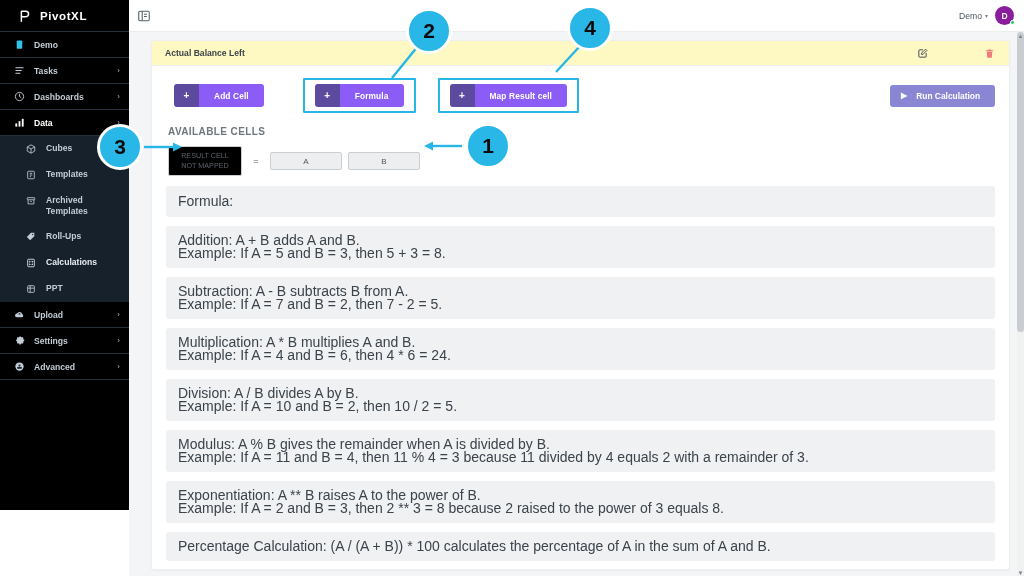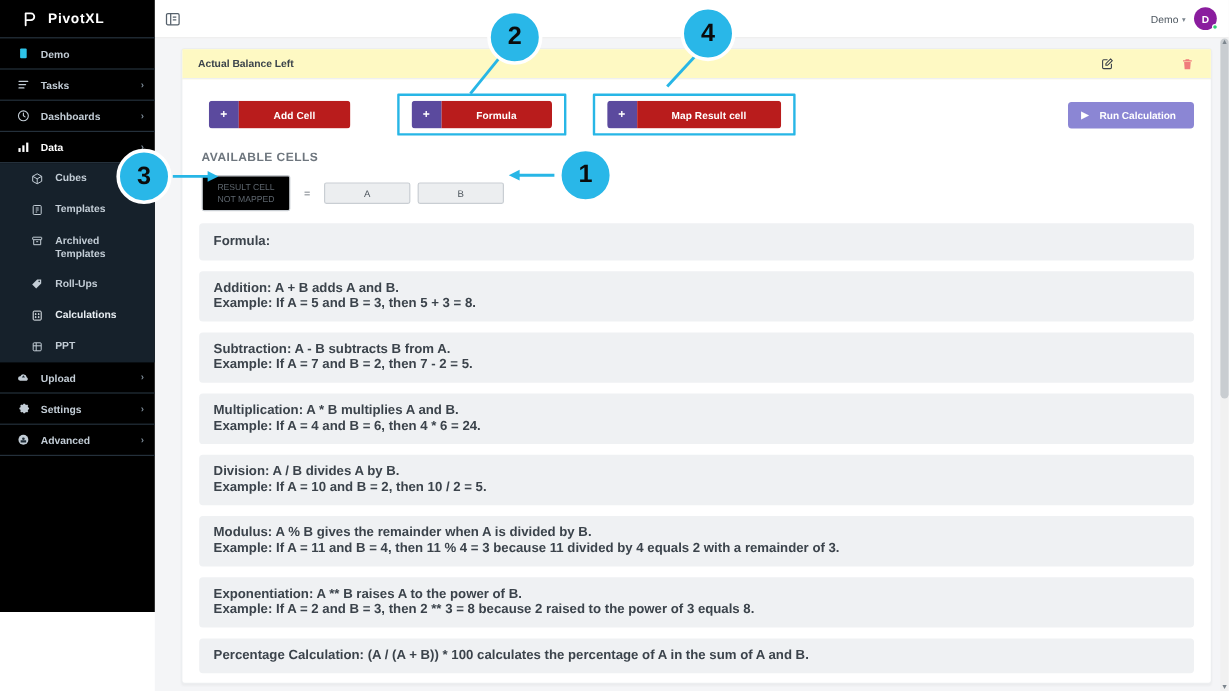--- a/index.html
+++ b/index.html
@@ -100,22 +100,22 @@
   .btn {
     display: inline-flex; align-items: stretch; border-radius: 3px; overflow: hidden;
     height: 23px; cursor: pointer;
   }
   .btn .btn-ico {
     width: 25px; background: #5b4a9e; color: #fff;
     display: flex; align-items: center; justify-content: center;
     font-size: 10px; font-weight: 700;
   }
   .btn .btn-lbl {
-    background: #b91c1c; color: #ffffff; font-size: 8.4px; font-weight: 700;
-    display: flex; align-items: center; padding: 0 29px; letter-spacing: .1px;
+    background: #8b5cf6; color: #ffffff; font-size: 8.4px; font-weight: 700;
+    display: flex; align-items: center; padding: 0 15px; letter-spacing: .1px;
   }
   .btn-add { margin-left: 8px; }
   .hl-box { border: 2px solid #27b6e6; padding: 4px 10px; display: inline-flex; border-radius: 1px; }
   .spacer-a { width: 39px; }
   .spacer-b { width: 22px; }
   .btn-run {
     margin-left: auto; display: inline-flex; align-items: center; gap: 9px;
     background: #8b86d4; color: #fff; border-radius: 3px;
     height: 22px; padding: 0 15px 0 11px; font-size: 8.4px; font-weight: 700;
     cursor: pointer;
@@ -136,21 +136,21 @@
   .cell {
     width: 72px; height: 18px; border: 1px solid #c9ced3; background: #eceef0;
     display: flex; align-items: center; justify-content: center;
     font-size: 8px; color: #4e565e; border-radius: 2px; align-self: center;
   }
   .cell + .cell { margin-left: 6px; }
 
   .flist { padding: 10px 14px 0 14px; }
   .frow {
     background: #eff1f3; border-radius: 3px; padding: 8px 12px; margin-bottom: 9px;
-    color: #3b434b; font-size: 11px; font-weight: 700; line-height: 13px;
+    color: #3b434b; font-size: 14px; font-weight: 400; line-height: 13px;
   }
   .frow.head { padding: 9px 12px; }
   .frow .l2 { display: block; }
   .badge {
     position: absolute; width: 46px; height: 46px; border-radius: 50%;
     background: #29b7e8; border: 3px solid #ffffff;
     display: flex; align-items: center; justify-content: center;
     color: #0b0b0b; font-size: 21px; font-weight: 700;
     font-family: "Liberation Sans", sans-serif;
     z-index: 42;

